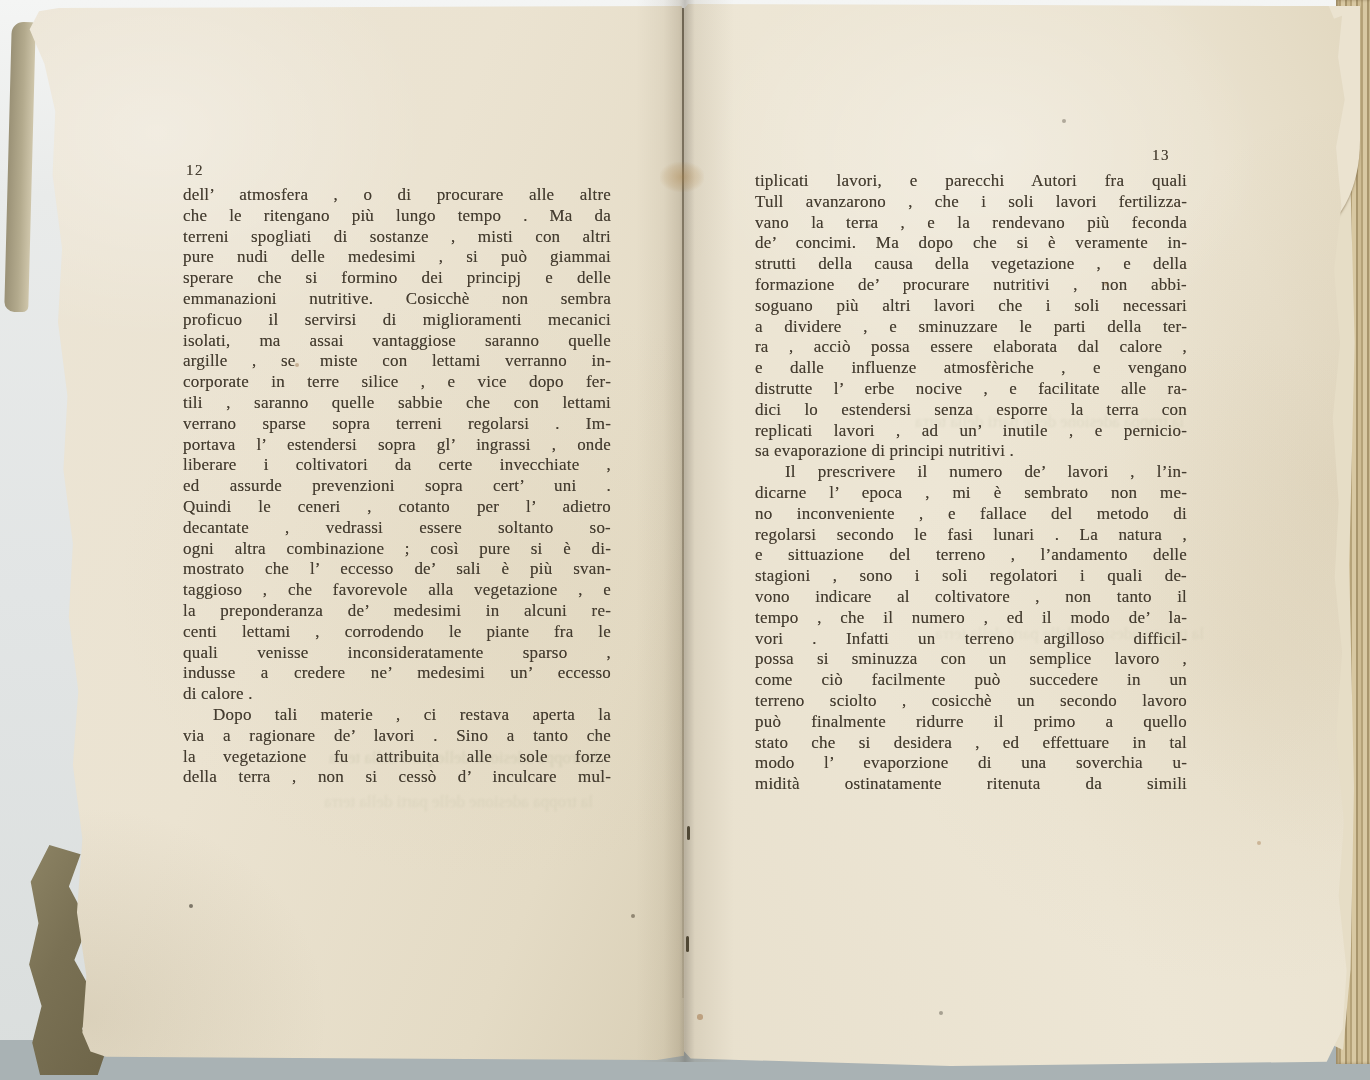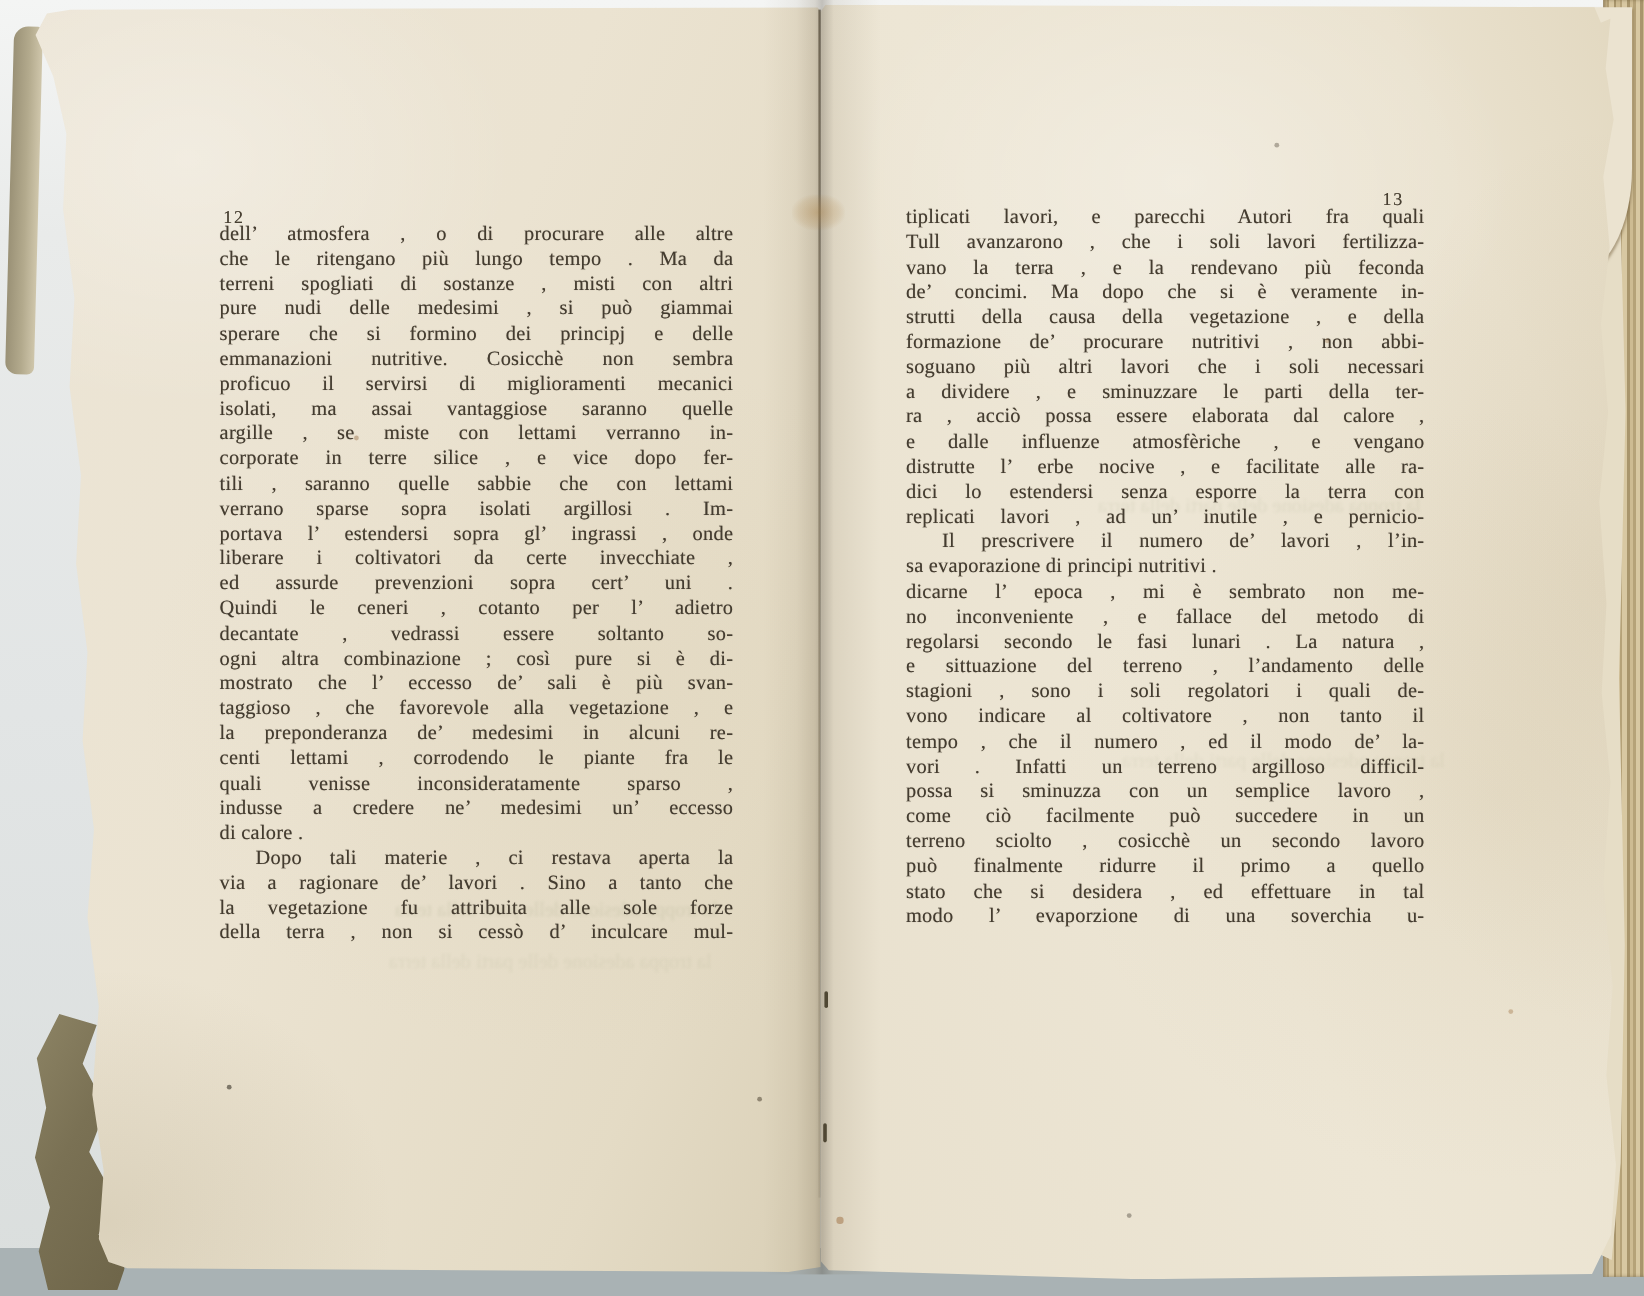--- a/index.html
+++ b/index.html
@@ -69,21 +69,21 @@
       699px 1016px 0 2px rgba(150,100,50,.45),
       296px 364px 0 1px rgba(140,95,50,.38),
       1063px 120px 0 1px rgba(60,50,35,.35),
       940px 1012px 0 1px rgba(40,35,25,.35),
       1258px 842px 0 1px rgba(150,100,50,.35),
       1105px 283px 0 1px rgba(140,95,50,.30),
       868px 225px 0 1px rgba(40,35,25,.28);}
 
   
   .pagenum{position:absolute;font-size:15px;letter-spacing:1.5px;color:#473f32;
-    text-shadow:0 0 .5px rgba(70,60,45,.6);margin-top:12px;}
+    text-shadow:0 0 .5px rgba(70,60,45,.6);}
   .pagenum-left{left:178px;top:156px;}
   .pagenum-right{left:468px;top:143px;}
   .textcol{position:absolute;font-size:17px;line-height:20.8px;color:#443c30;
     letter-spacing:.2px;text-shadow:0 0 .6px rgba(68,58,44,.55);}
   .textcol-left{left:175px;top:179px;width:428px;}
   .textcol-right{left:71px;top:167px;width:432px;font-family:Liberation Serif, serif;}
   .line{height:20.8px;text-align:justify;text-align-last:justify;white-space:nowrap;}
   .line.para-end{text-align-last:left;}
   .line.indent{padding-left:30px;}
   
@@ -114,21 +114,21 @@
         <div class="line">che le ritengano più lungo tempo . Ma da</div>
         <div class="line">terreni spogliati di sostanze , misti con altri</div>
         <div class="line">pure nudi delle medesimi , si può giammai</div>
         <div class="line">sperare che si formino dei principj e delle</div>
         <div class="line">emmanazioni nutritive. Cosicchè non sembra</div>
         <div class="line">proficuo il servirsi di miglioramenti mecanici</div>
         <div class="line">isolati, ma assai vantaggiose saranno quelle</div>
         <div class="line">argille , se miste con lettami verranno in-</div>
         <div class="line">corporate in terre silice , e vice dopo fer-</div>
         <div class="line">tili , saranno quelle sabbie che con lettami</div>
-        <div class="line">verrano sparse sopra isolati argillosi . Im-</div>
+        <div class="line">verrano sparse sopra terreni regolarsi . Im-</div>
         <div class="line">portava l’ estendersi sopra gl’ ingrassi , onde</div>
         <div class="line">liberare i coltivatori da certe invecchiate ,</div>
         <div class="line">ed assurde prevenzioni sopra cert’ uni .</div>
         <div class="line">Quindi le ceneri , cotanto per l’ adietro</div>
         <div class="line">decantate , vedrassi essere soltanto so-</div>
         <div class="line">ogni altra combinazione ; così pure si è di-</div>
         <div class="line">mostrato che l’ eccesso de’ sali è più svan-</div>
         <div class="line">taggioso , che favorevole alla vegetazione , e</div>
         <div class="line">la preponderanza de’ medesimi in alcuni re-</div>
         <div class="line">centi lettami , corrodendo le piante fra le</div>
@@ -153,36 +153,37 @@
         <div class="line">de’ concimi. Ma dopo che si è veramente in-</div>
         <div class="line">strutti della causa della vegetazione , e della</div>
         <div class="line">formazione de’ procurare nutritivi , non abbi-</div>
         <div class="line">soguano più altri lavori che i soli necessari</div>
         <div class="line">a dividere , e sminuzzare le parti della ter-</div>
         <div class="line">ra , acciò possa essere elaborata dal calore ,</div>
         <div class="line">e dalle influenze atmosfèriche , e vengano</div>
         <div class="line">distrutte l’ erbe nocive , e facilitate alle ra-</div>
         <div class="line">dici lo estendersi senza esporre la terra con</div>
         <div class="line">replicati lavori , ad un’ inutile , e pernicio-</div>
+        <div class="line para-end">sa evaporazione di principi nutritivi .</div>
         <div class="line indent">Il prescrivere il numero de’ lavori , l’in-</div>
-        <div class="line para-end">sa evaporazione di principi nutritivi .</div>
         <div class="line">dicarne l’ epoca , mi è sembrato non me-</div>
         <div class="line">no inconveniente , e fallace del metodo di</div>
         <div class="line">regolarsi secondo le fasi lunari . La natura ,</div>
         <div class="line">e sittuazione del terreno , l’andamento delle</div>
         <div class="line">stagioni , sono i soli regolatori i quali de-</div>
         <div class="line">vono indicare al coltivatore , non tanto il</div>
         <div class="line">tempo , che il numero , ed il modo de’ la-</div>
         <div class="line">vori . Infatti un terreno argilloso difficil-</div>
         <div class="line">possa si sminuzza con un semplice lavoro ,</div>
         <div class="line">come ciò facilmente può succedere in un</div>
         <div class="line">terreno sciolto , cosicchè un secondo lavoro</div>
         <div class="line">può finalmente ridurre il primo a quello</div>
         <div class="line">stato che si desidera , ed effettuare in tal</div>
         <div class="line">modo l’ evaporzione di una soverchia u-</div>
+        <div class="line">midità ostinatamente ritenuta da simili</div>
       </div>
   </div>
 
   <div class="gutter"></div>
   <div class="gutter-line"></div>
   <div class="gutter-stain"></div>
   <div class="stitch s1"></div>
   <div class="stitch s2"></div>
   <div class="specks"></div>
 </div>

